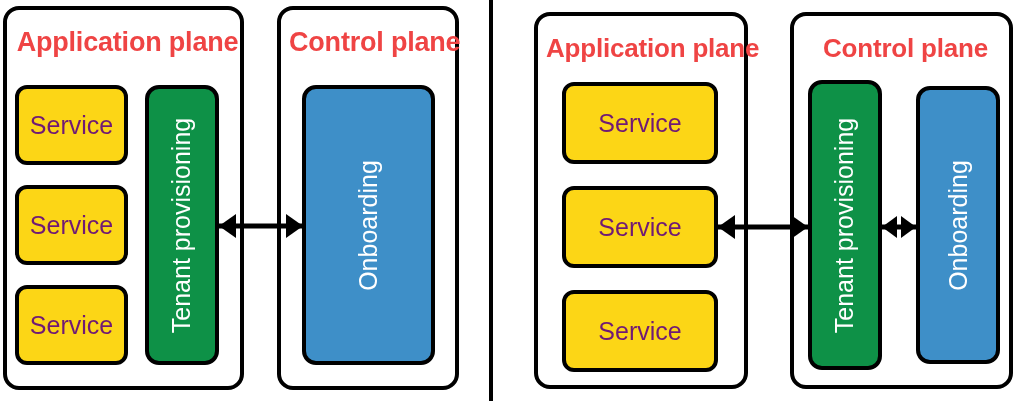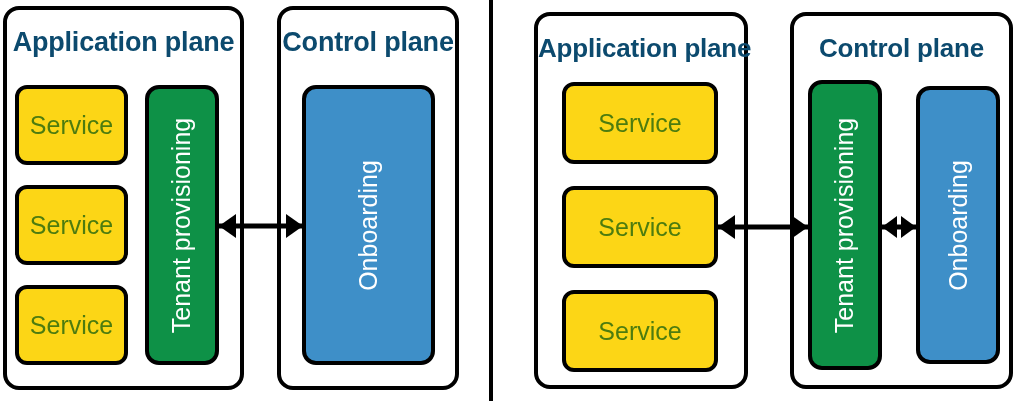--- a/index.html
+++ b/index.html
@@ -25,42 +25,42 @@
   
   .plane {
     position: absolute;
     box-sizing: border-box;
     border: 4px solid #000000;
     border-radius: 16px;
     background: #ffffff;
   }
   .plane-title {
     position: absolute;
-    left: 0;
+    left: 8px;
     right: 0;
     text-align: center;
     font-weight: bold;
-    color: #0c4a6e;
+    color: #ef4444;
     white-space: nowrap;
     letter-spacing: -0.2px;
   }
   
   .box {
     position: absolute;
     box-sizing: border-box;
     border: 4px solid #000000;
     border-radius: 12px;
     display: flex;
     align-items: center;
     justify-content: center;
     overflow: hidden;
   }
   .box.service {
     background: #FCD616;
-    color: #4d7c0f;
+    color: #701a75;
   }
   .box.tenant {
     background: #0E9147;
     color: #ffffff;
     border-radius: 14px;
   }
   .box.onboarding {
     background: #3E8FC8;
     color: #ffffff;
     border-radius: 14px;

